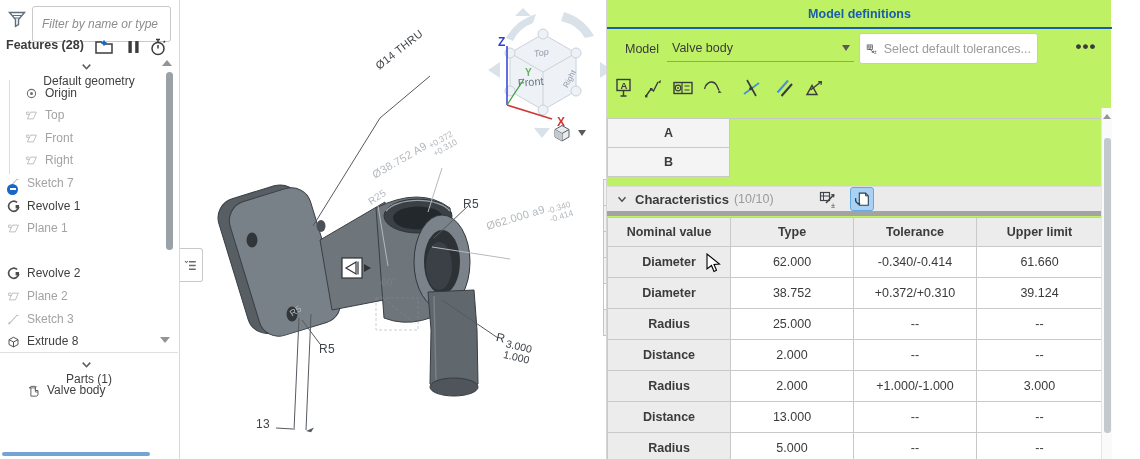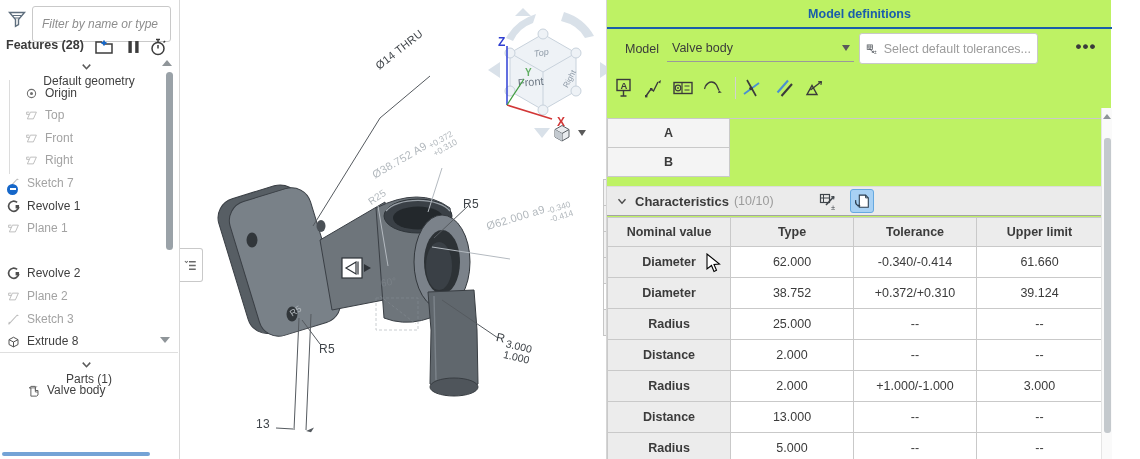--- a/index.html
+++ b/index.html
@@ -63,21 +63,21 @@
     border-radius:3px;background:#fff;display:flex;align-items:center;padding:4px 6px;}
   #tol-btn .ph{font-size:12.5px;color:#9c9c9c;margin-left:6px;white-space:nowrap;}
   #more-btn{position:absolute;left:463px;top:36px;width:32px;height:24px;font-size:17px;font-weight:bold;letter-spacing:1px;
     color:#3b3b3b;text-align:center;line-height:22px;}
   .tb-btn{position:absolute;top:74px;width:28px;height:28px;display:flex;align-items:center;justify-content:center;}
   .tb-div{position:absolute;top:77px;left:128px;width:1px;height:22px;background:#d2d2d2;}
   .hline{position:absolute;left:0;width:494px;height:1px;background:#c9c9c9;}
   .datumcell{position:absolute;left:0;width:123px;height:30px;box-sizing:border-box;background:#f4f4f4;
     border:1px solid #c9c9c9;text-align:center;line-height:29px;font-size:12.5px;font-weight:bold;}
   #char-header{position:absolute;left:0;top:186px;width:494px;height:30px;background:#ebebeb;
-    border-top:1px solid #dcdcdc;border-bottom:1px solid #a3a3a3;box-sizing:border-box;display:flex;align-items:center;}
+    border-top:1px solid #dcdcdc;border-bottom:5px solid #a3a3a3;box-sizing:border-box;display:flex;align-items:center;}
   #char-header .title{font-size:13px;font-weight:bold;margin-left:6px;color:#3b3b3b;}
   #char-header .count{font-size:12.5px;color:#9b9b9b;margin-left:5px;}
   .chip{width:24px;height:24px;border-radius:3px;display:flex;align-items:center;justify-content:center;}
   .chip.hl-blue{background:#a8d1f4;border:1px solid #66a9e0;box-sizing:border-box;}
   #ctable{position:absolute;left:0;top:217px;width:495px;display:grid;grid-template-columns:123px 123px 123px 126px;
     border-top:1px solid #c9c9c9;border-left:1px solid #c9c9c9;box-sizing:border-box;}
   .c{height:30px;line-height:30px;text-align:center;font-size:12.5px;color:#3b3b3b;
     border-right:1px solid #c9c9c9;border-bottom:1px solid #c9c9c9;background:#fff;overflow:hidden;}
   .ch{background:#ececec;font-weight:bold;height:28px;line-height:28px;}
   .ct{background:#ececec;font-weight:bold;}

